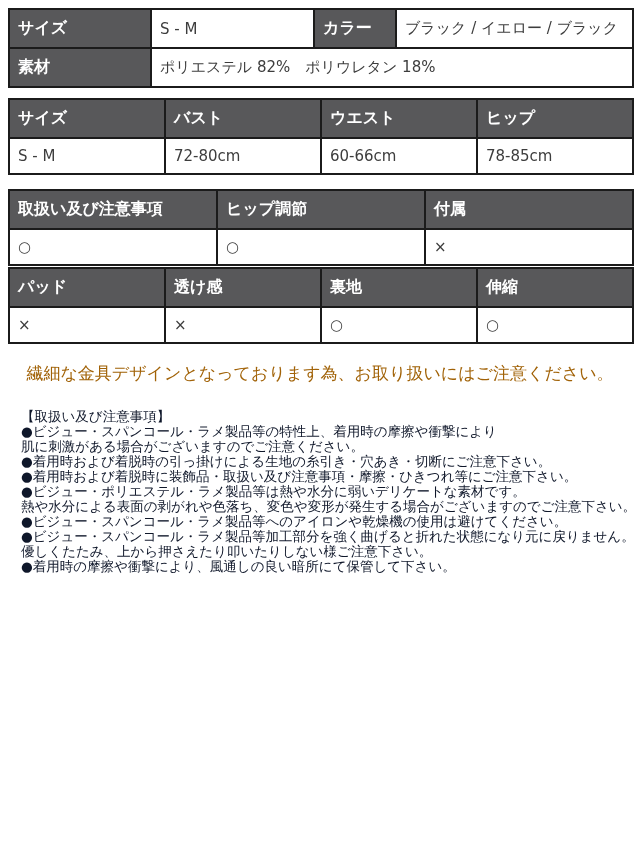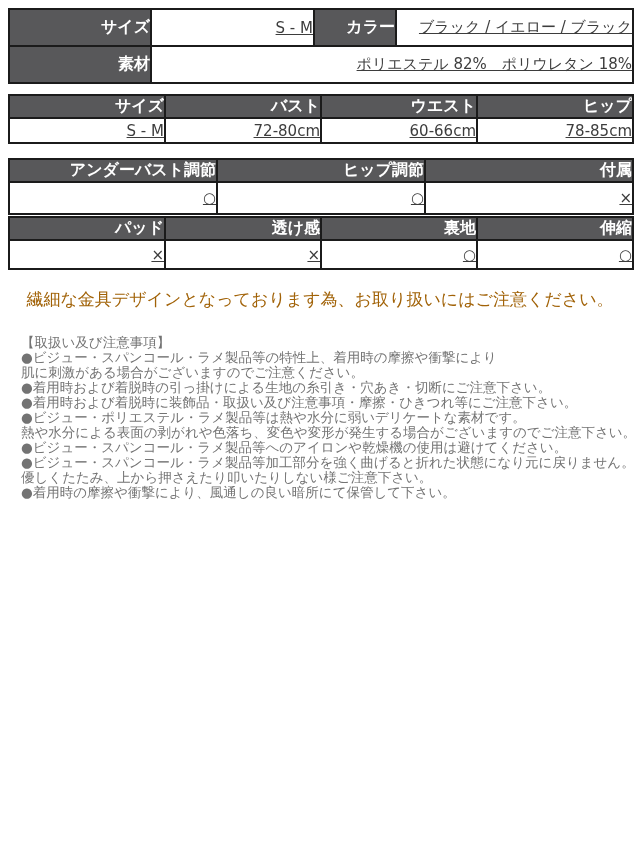--- a/index.html
+++ b/index.html
@@ -7,28 +7,28 @@
     position:relative;
     width:640px;height:853px;
     background:#ffffff;
     font-family:"DejaVu Sans","Liberation Sans",sans-serif;
     overflow:hidden;
   }
   table{border-collapse:collapse;table-layout:fixed;}
   .tbl{margin-left:8px;width:624px;}
   .tbl th,.tbl td{
     border:2px solid #1b1b1b;
-    text-align:right;vertical-align:middle;
-    padding:0;overflow:hidden;white-space:nowrap;margin-left:32px;
+    text-align:left;vertical-align:middle;
+    padding:8px;overflow:hidden;white-space:nowrap;margin-left:32px;
   }
   .tbl th{
     background:#58585a;color:#ffffff;
     font-weight:bold;font-size:16px;
   }
-  .tbl td{color:#3d3d3d;font-size:15px;text-decoration:underline;}
+  .tbl td{color:#3d3d3d;font-size:15px;}
   
   .t1{margin-top:8px;}
   .t1 tr{height:37px;}
   
   .t2{margin-top:10px;}
   .t2 .hrow{height:23px;}
   .t2 .drow{height:25px;}
   
   .t3a{margin-top:14px;}
   .t3a .hrow{height:20px;}
@@ -41,21 +41,21 @@
   .caution{
     margin-top:19px;
     text-align:center;
     font-size:17px;line-height:20px;
     color:#a16207;
   }
   
   .notes{
     margin:26px 0 0 21px;
     font-size:13.5px;line-height:15px;
-    color:#737373;
+    color:#0f172a;
   }
   .notes div{white-space:nowrap;}
 </style>
 </head>
 <body>
 
 <div class="page">
 
   <table class="tbl t1">
     <colgroup>
@@ -102,21 +102,21 @@
     </table>
 
   <table class="tbl t3a">
     <colgroup>
         <col style="width:208px">
         <col style="width:208px">
         <col style="width:208px">
       </colgroup>
     <tbody>
         <tr class="hrow">
-      <th>アンダーバスト調節</th>
+      <th>取扱い及び注意事項</th>
       <th>ヒップ調節</th>
       <th>付属</th>
     </tr>
     <tr class="drow">
       <td class="sym">○</td>
       <td class="sym">○</td>
       <td class="sym">×</td>
     </tr>
   </tbody>
     </table>

